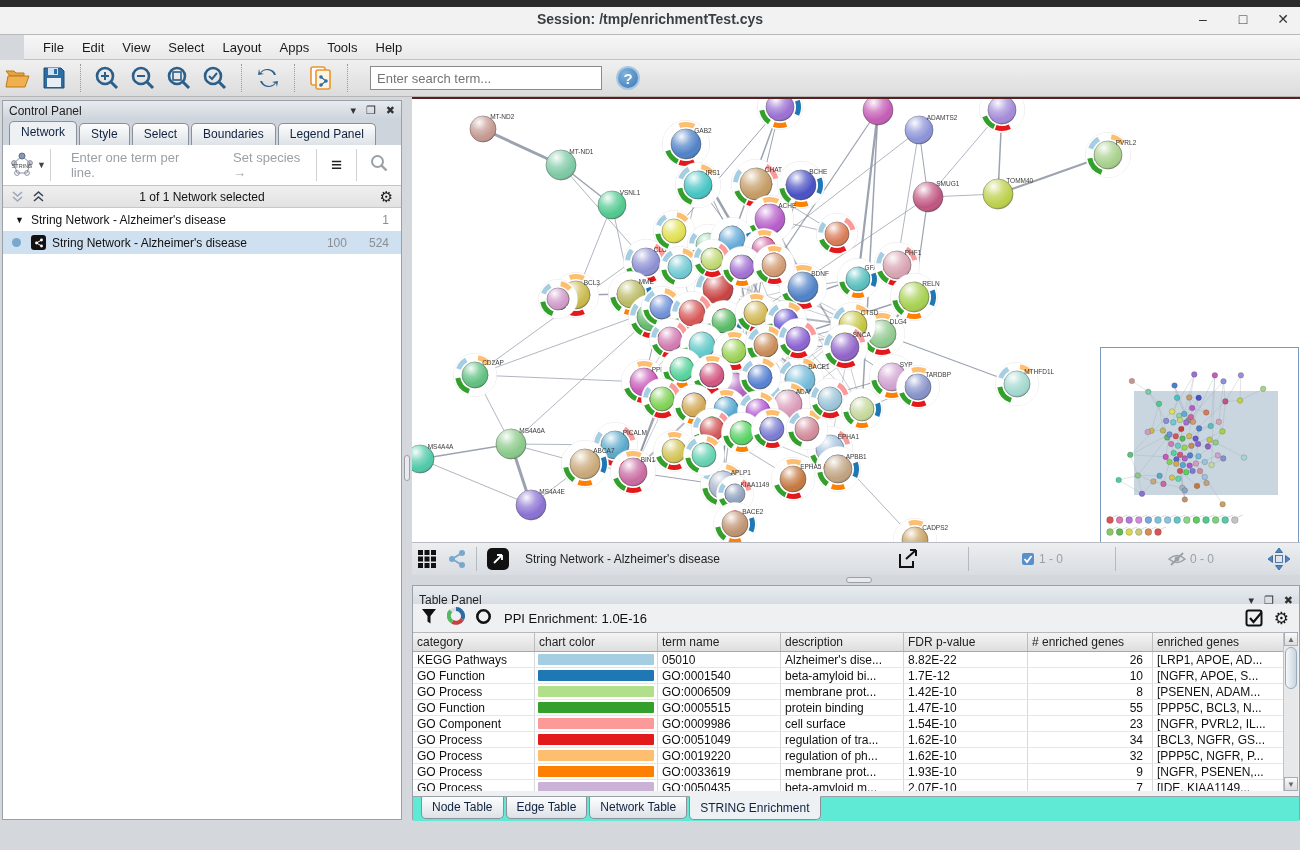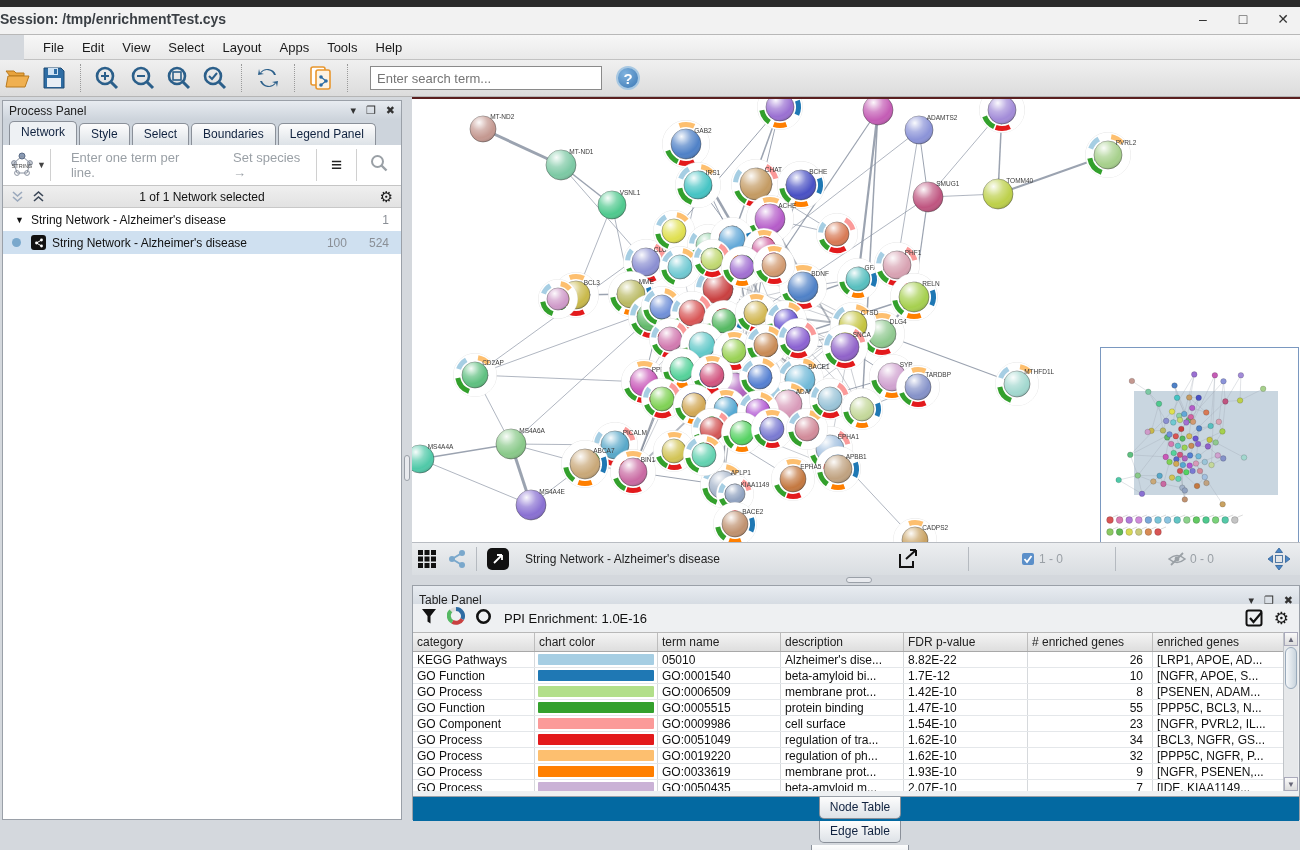--- a/index.html
+++ b/index.html
@@ -2,21 +2,21 @@
 <html><head>
 <meta charset="utf-8">
 <style>
   * { margin:0; padding:0; box-sizing:border-box; }
   body { font-family:"Liberation Sans", sans-serif; background:#9aa0a8; }
   #app { position:relative; width:1300px; height:850px; background:#d4d8dd; overflow:hidden; }
 
   
   .titlebar { position:absolute; left:0; top:0; width:1300px; height:35px; background:#f2f2f2; border-bottom:1px solid #b8b8b8; }
   .titlebar .darkstrip { position:absolute; left:0; top:0; width:1300px; height:7px; background:#2b2b2b; }
-  .titlebar .title { position:absolute; left:0; right:0; top:11px; font-size:14px; font-weight:bold; color:#3a3f44; }
+  .titlebar .title { position:absolute; left:0; right:0; top:11px; text-align:center; font-size:14px; font-weight:bold; color:#3a3f44; }
   .win-controls { position:absolute; right:8px; top:10px; display:flex; gap:22px; }
   .win-controls span { font-size:14px; color:#333; width:18px; text-align:center; cursor:default; line-height:18px; }
 
   
   .menubar { position:absolute; left:0; top:35px; width:1300px; height:25px; background:linear-gradient(#f7f7f7,#e9e9e9); border-bottom:1px solid #c2c2c2; display:flex; align-items:center; padding-left:10px;margin-left:24px; }
   .menu-item { font-size:13px; color:#1a1a1a; padding:3px 9px; }
 
   
   .toolbar { position:absolute; left:0; top:60px; width:1300px; height:37px; background:linear-gradient(#f0f0f0,#dcdcdc); border-bottom:1px solid #b5b5b5; display:flex; align-items:center; }
   .tb-sep { width:1px; height:28px; border-left:1px dotted #9a9a9a; margin:0 8px; }
@@ -77,21 +77,21 @@
   .tbl-header { position:absolute; left:0; top:46px; width:871px; height:20px; display:flex; background:linear-gradient(#f4f4f4,#dedede); border-top:1px solid #b8b8b8; border-bottom:1px solid #a8a8a8; }
   .th { font-size:12px; color:#222; padding:2px 4px; border-right:1px solid #bdbdbd; overflow:hidden; white-space:nowrap; }
   .tbl-body { position:absolute; left:0; top:66px; width:871px; height:139px; background:#fff; overflow:hidden; }
   .tr { display:flex; height:16px; border-bottom:1px solid #e4e7ea; background:#fff; }
   .td { font-size:12px; color:#111; padding:0 4px; border-right:1px solid #d6d9dc; overflow:hidden; white-space:nowrap; line-height:16px; }
   .td.num { text-align:right; padding-right:9px; }
   .colorbar { align-self:center; height:11px; width:100%; border-radius:1px; }
   .vscroll { position:absolute; right:1px; top:46px; width:15px; height:159px; background:#e6e8ea; border-left:1px solid #c0c4c8; }
   .vscroll .arr { position:absolute; left:0; width:14px; height:14px; font-size:8px; color:#667; text-align:center; line-height:14px; background:linear-gradient(#fafafa,#dcdcdc); border:1px solid #aab; }
   .vscroll .thumb { position:absolute; left:1px; top:15px; width:12px; height:42px; background:linear-gradient(90deg,#f6f8fa,#c9d4dd); border:1px solid #9ab; border-radius:6px; }
-  .table-tabs { position:absolute; left:0; top:210px; width:886px; height:25px; background:#0369a1; display:flex; align-items:center; padding-left:8px; gap:2px; border-top:1px solid #9aa0a8;flex-direction:column; }
+  .table-tabs { position:absolute; left:0; top:210px; width:886px; height:25px; background:#5eead4; display:flex; align-items:flex-start; padding-left:8px; gap:2px; border-top:1px solid #9aa0a8; }
   .tbl-tab { font-size:12px; color:#10223f; background:linear-gradient(#fdfdfd,#dde2e7); border:1px solid #8a9099; border-top:none; border-radius:0 0 5px 5px; padding:3px 10px 4px; margin-top:0; }
   .tbl-tab.active { background:#eef1f4; border-top:1px solid #eef1f4; padding-top:4px; margin-top:-1px; }
 
   
   .statusbar { position:absolute; left:0; top:820px; width:1300px; height:30px; background:#d3d7dc; border-top:1px solid #b5bac0; }
   .sb-btn { position:absolute; top:4px; height:22px; background:linear-gradient(#fbfbfb,#dedede); border:1px solid #999; border-radius:4px; display:flex; align-items:center; justify-content:center; }
   .memory-btn { position:absolute; right:10px; top:4px; height:22px; padding:0 12px; background:linear-gradient(#fbfbfb,#dedede); border:1px solid #999; border-radius:4px; display:flex; align-items:center; gap:7px; font-size:13px; color:#111; }
   .memory-dot { width:11px; height:11px; border-radius:50%; background:#2ca02c; }
 </style>
 </head>
@@ -186,21 +186,21 @@
     </div>
     <div class="tb-sep"></div>
     <input class="search-input" type="text" placeholder="Enter search term..." style="">
     <div class="help-btn">
         <span>?</span>
       </div>
   </div>
 
   <div class="left-panel">
     <div class="cp-header">
-      <span class="panel-title">Process Panel</span>
+      <span class="panel-title">Control Panel</span>
       <span class="panel-hdr-icons">
         <span>▾</span>
         <span>❐</span>
         <span>✖</span>
       </span>
     </div>
     <div class="cp-tabs">
         <div class="cp-tab active">Network</div>
         <div class="cp-tab">Style</div>
         <div class="cp-tab">Select</div>

